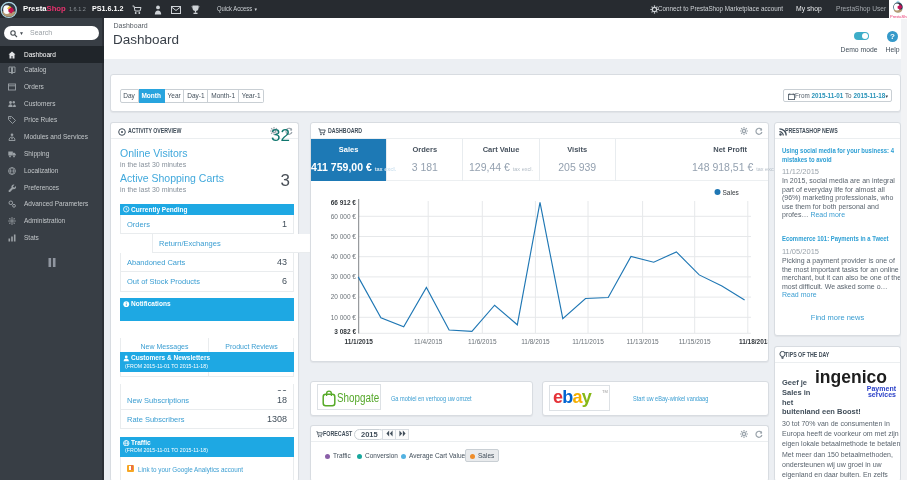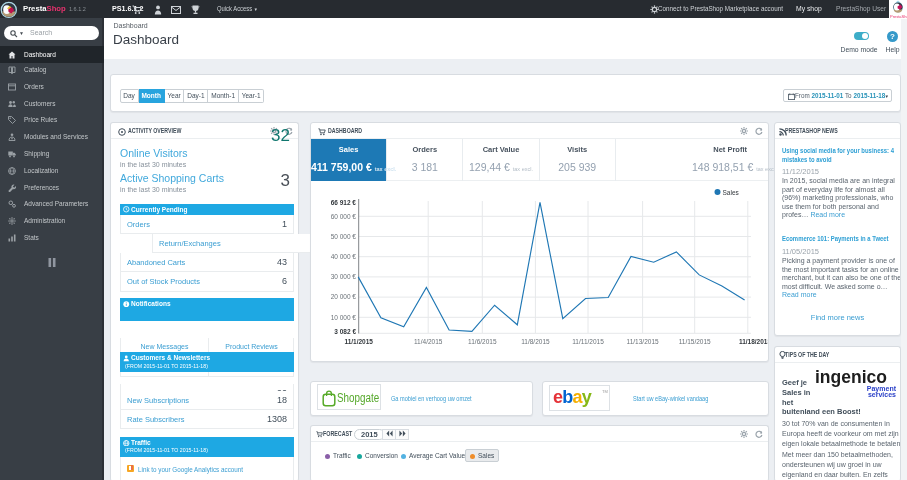--- a/index.html
+++ b/index.html
@@ -45,21 +45,21 @@
 .stat-cell.active { background:#1d79b5; }
 .stat-cell.active .sc-label { color:#fff; }
 .leg-dot { display:inline-block; width:5px; height:5px; border-radius:50%; margin-right:3px; vertical-align:-0.5px; }
 </style>
 </head>
 <body>
 
 <div id="topbar" class="abs">
   <span class="abs tb-txt" style="left:23px; font-size:7.7px; font-weight:bold; color:#fff;">Presta<span style="color:#e8326e;">Shop</span></span>
   <span class="abs tb-txt" style="left:69px; font-size:5.5px; color:#8b9196;">1.6.1.2</span>
-  <span class="abs tb-txt" style="left:92px; font-size:7.2px; font-weight:bold; color:#fff;margin-left:20px;">PS1.6.1.2</span>
+  <span class="abs tb-txt" style="left:92px; font-size:7.2px; font-weight:bold; color:#fff;">PS1.6.1.2</span>
   <svg class="abs" style="left:132px; top:5px;" width="10" height="10" viewBox="0 0 10 10">
       <path d="M0.5 1h1.5l1 5h5l1-3.5h-6.5" fill="none" stroke="#cfd3d7" stroke-width="1"></path>
       <circle cx="3.7" cy="8" r="0.9" fill="#cfd3d7"></circle>
       <circle cx="7.3" cy="8" r="0.9" fill="#cfd3d7"></circle>
     </svg>
   <svg class="abs" style="left:154px; top:5px;" width="8" height="10" viewBox="0 0 8 10">
       <circle cx="4" cy="2.4" r="1.9" fill="#cfd3d7"></circle>
       <path d="M0.8 9.5c0-2.8 1.5-4.1 3.2-4.1s3.2 1.3 3.2 4.1z" fill="#cfd3d7"></path>
     </svg>
   <svg class="abs" style="left:171px; top:6px;" width="10" height="8" viewBox="0 0 10 8">

